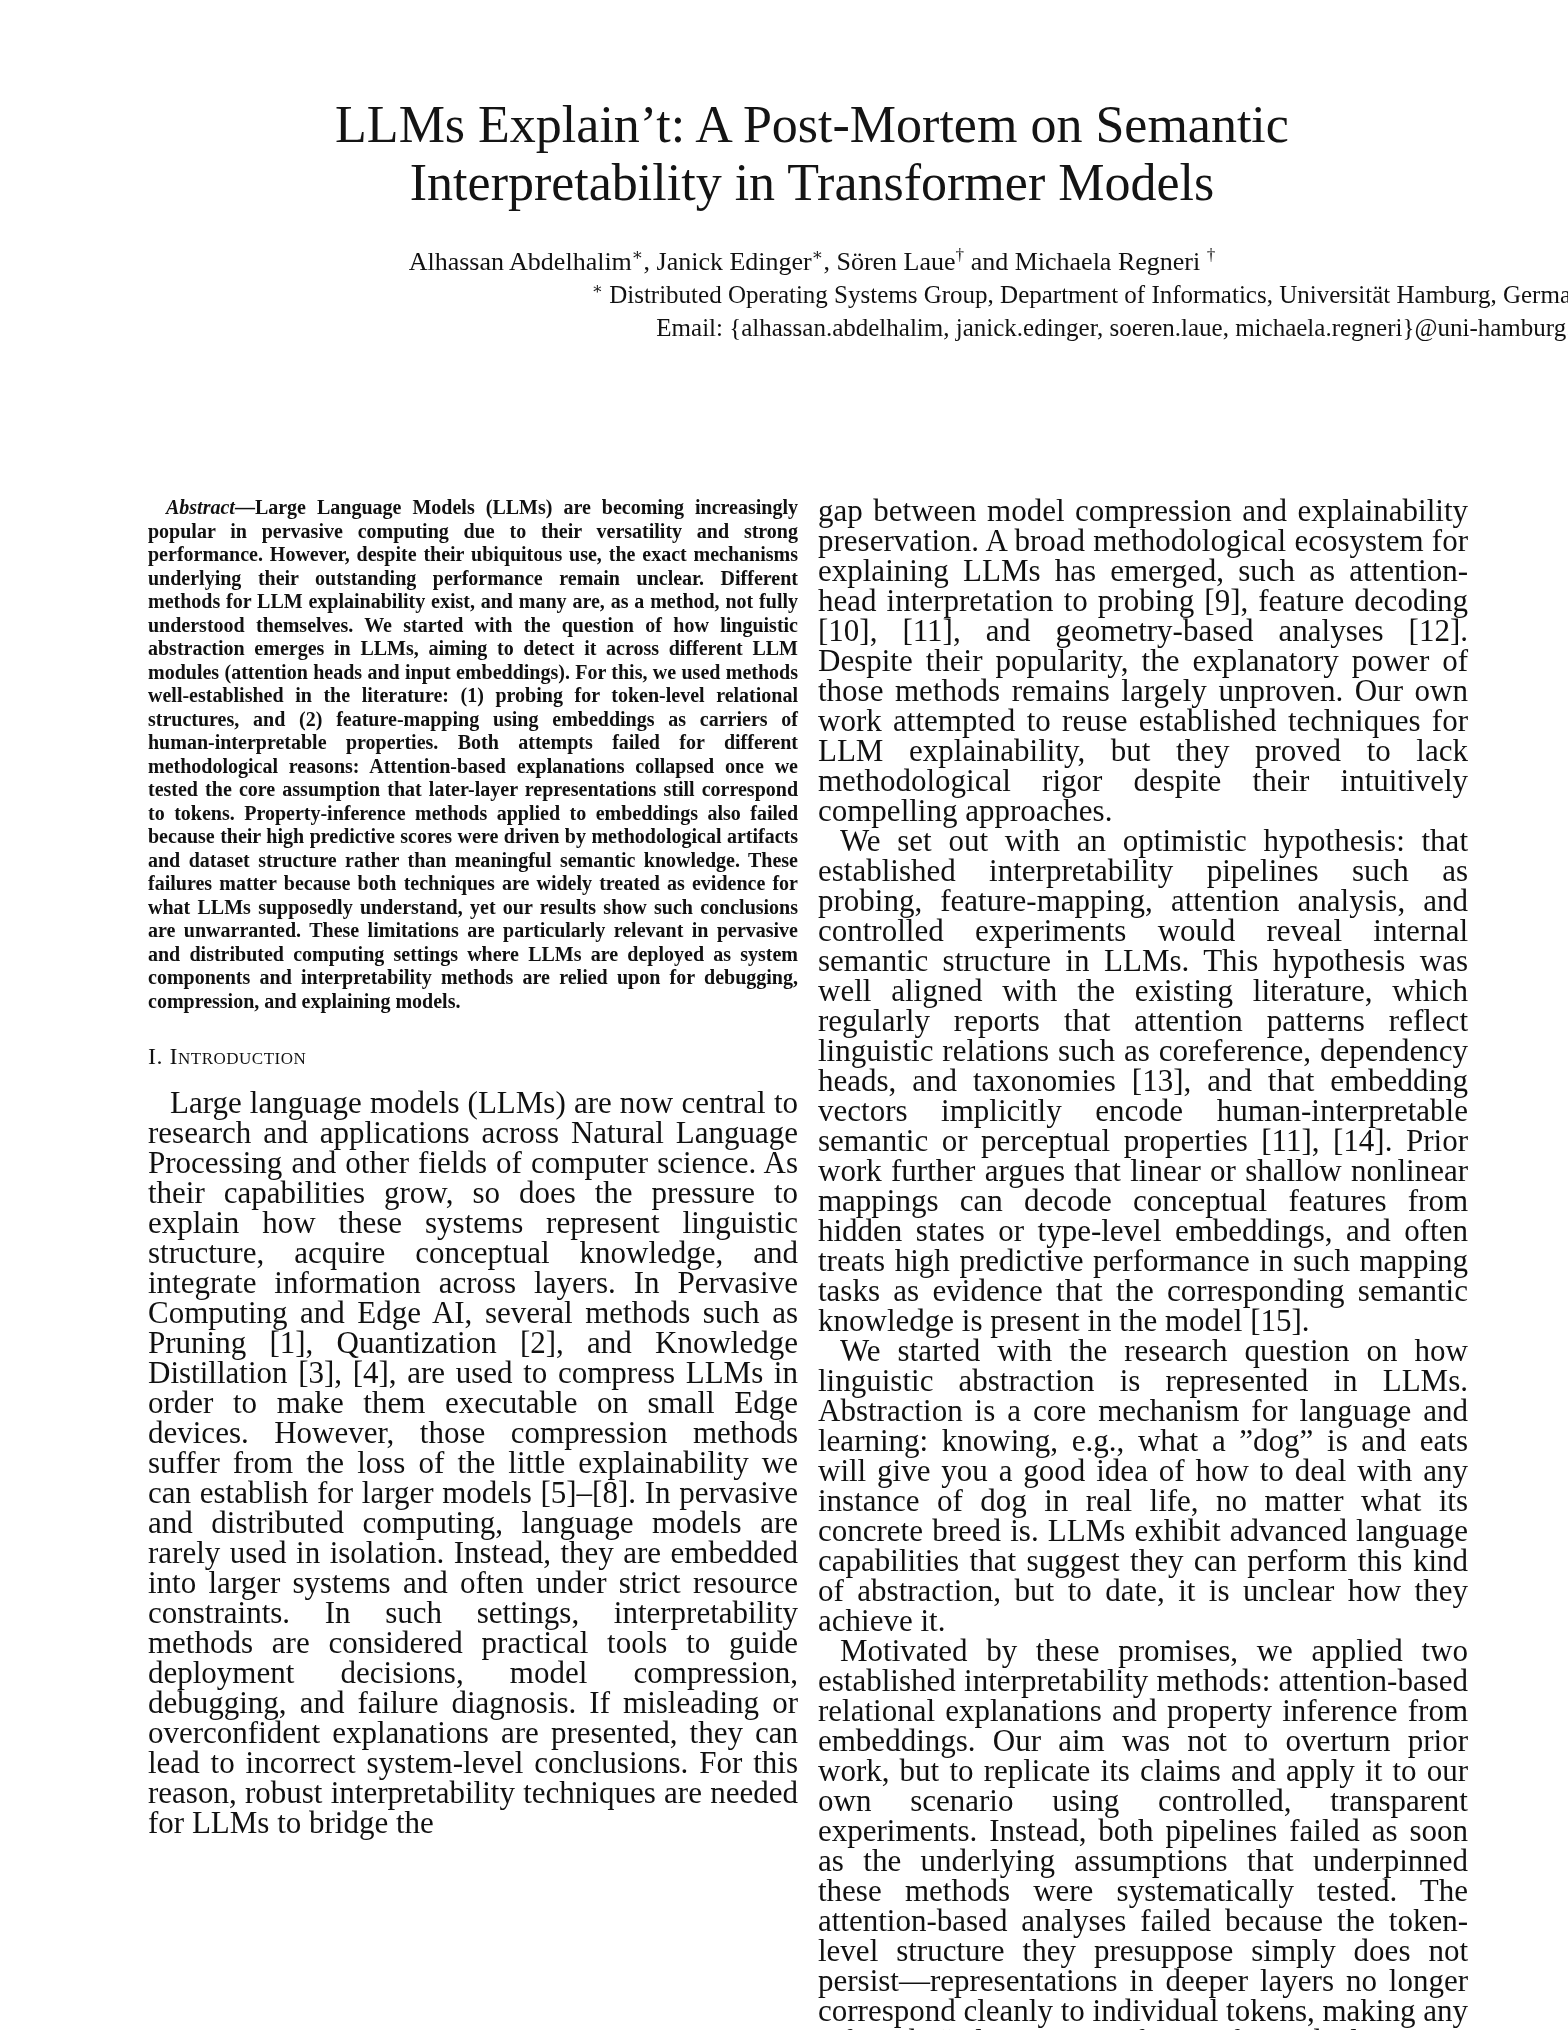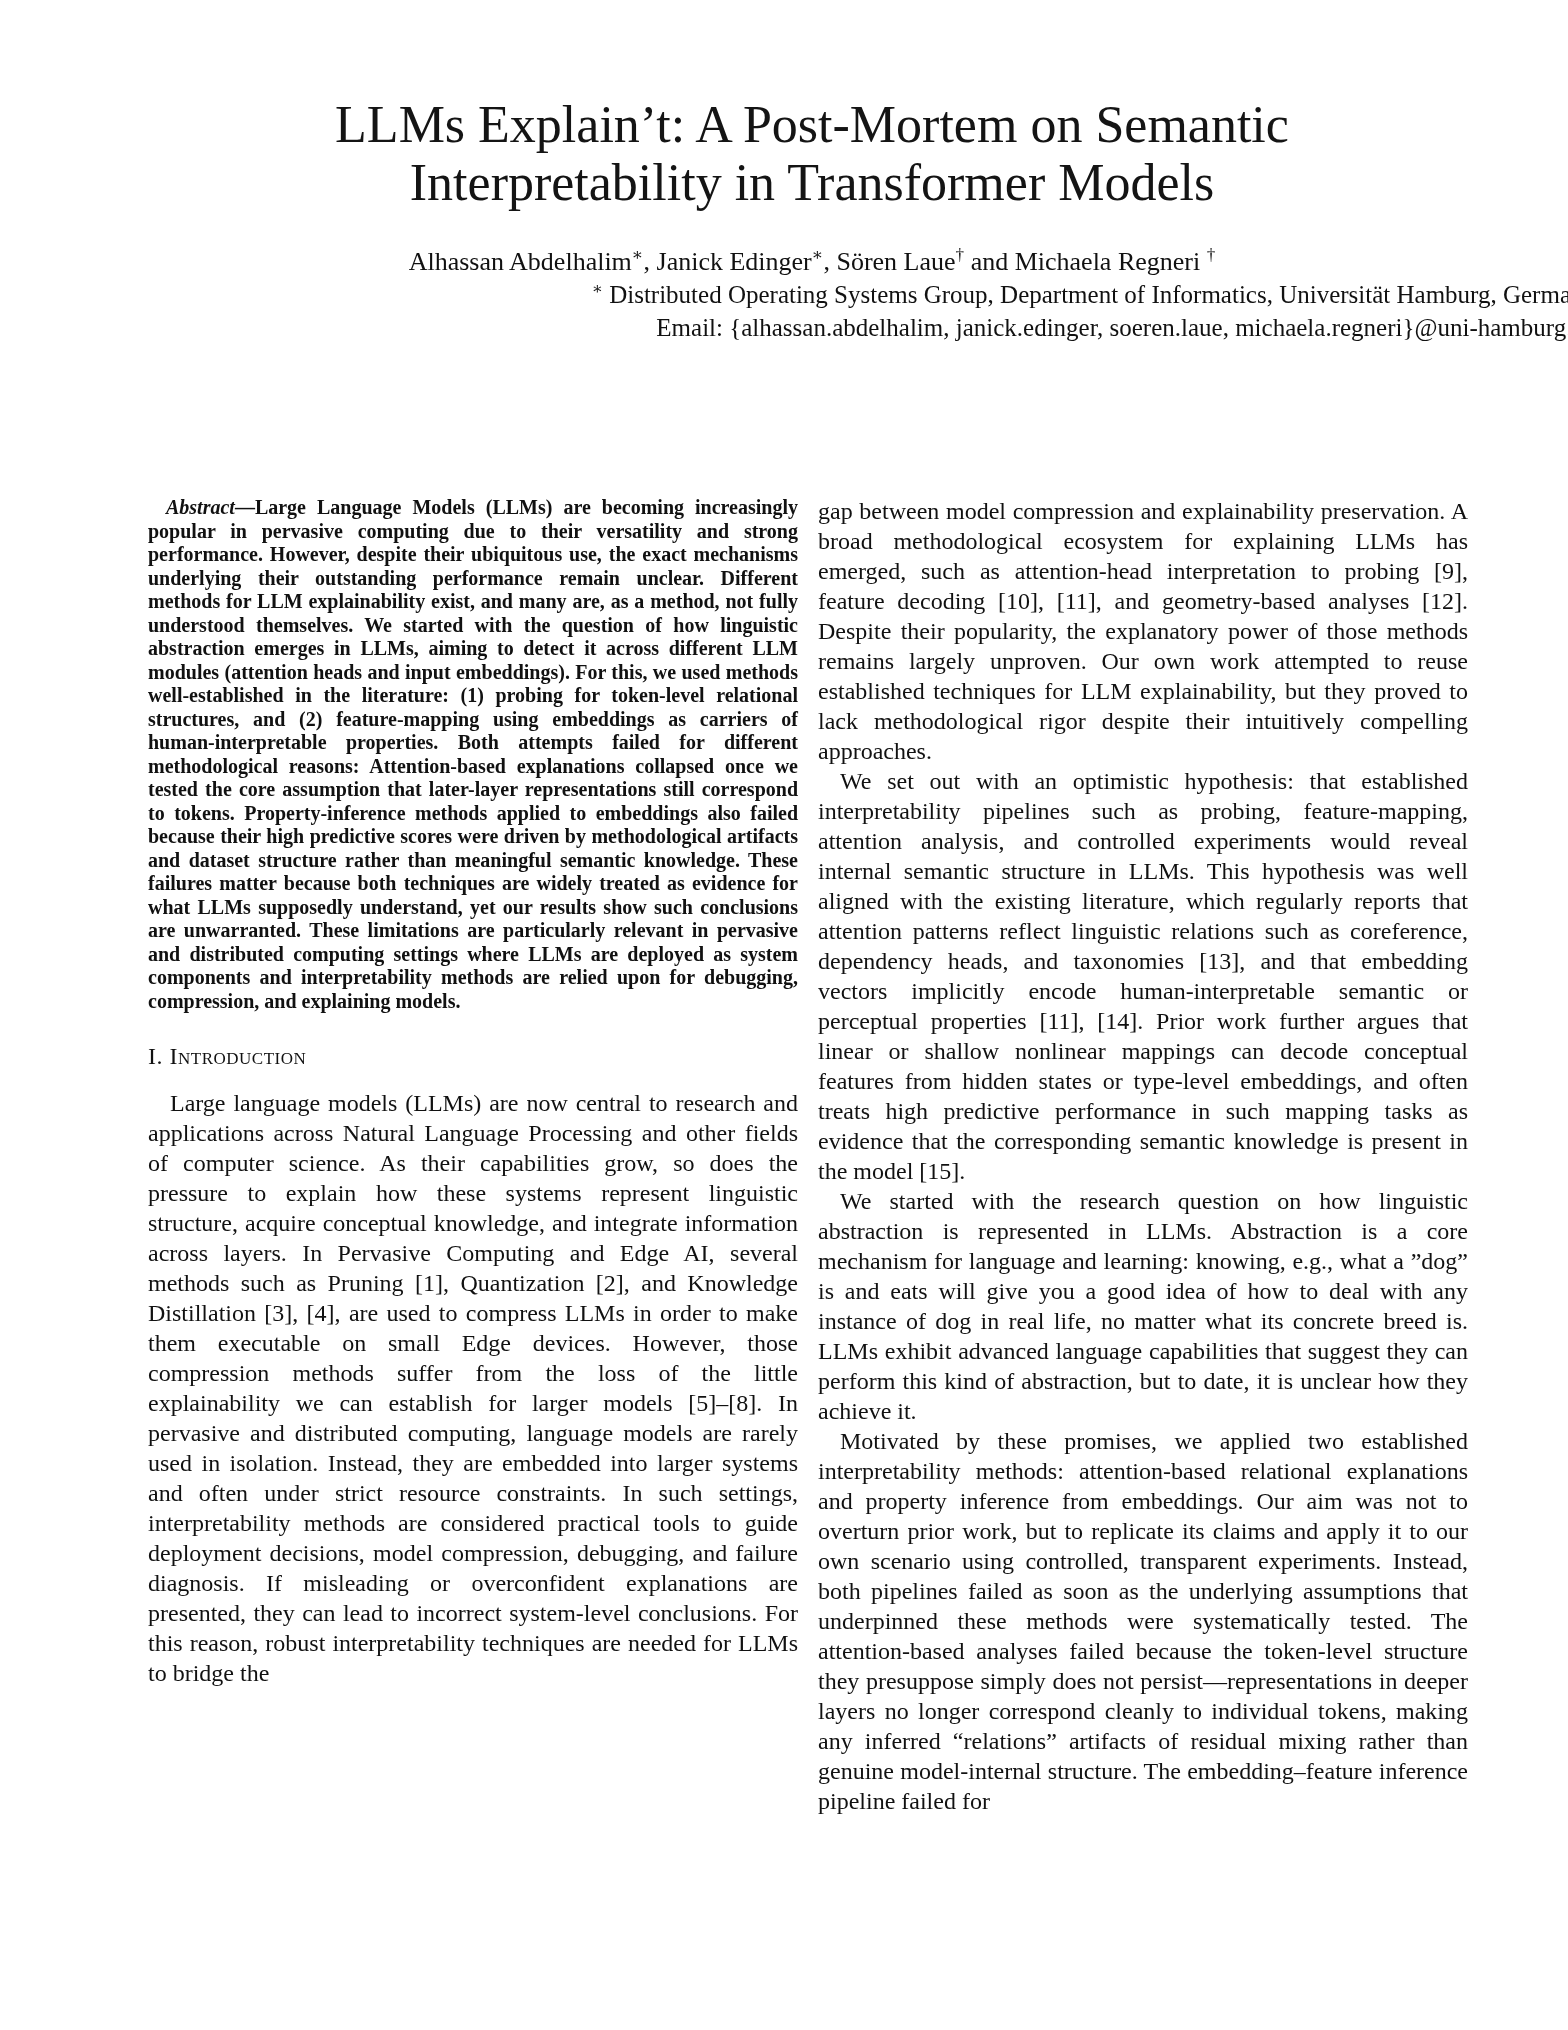--- a/index.html
+++ b/index.html
@@ -76,21 +76,21 @@
     text-align: left;
     font-size: 24px;
     font-weight: normal;
     letter-spacing: 0.5px;
   }
   .section-heading .sc {
     font-variant: small-caps;
   }
   .body-text p {
     margin: 0;
-    font-size: 24px;
+    font-size: 31px;
     line-height: 30px;
     text-indent: 22px;
   }
   .body-text p.no-indent {
     text-indent: 0;
   }
 </style>
 </head>
 <body>
 

